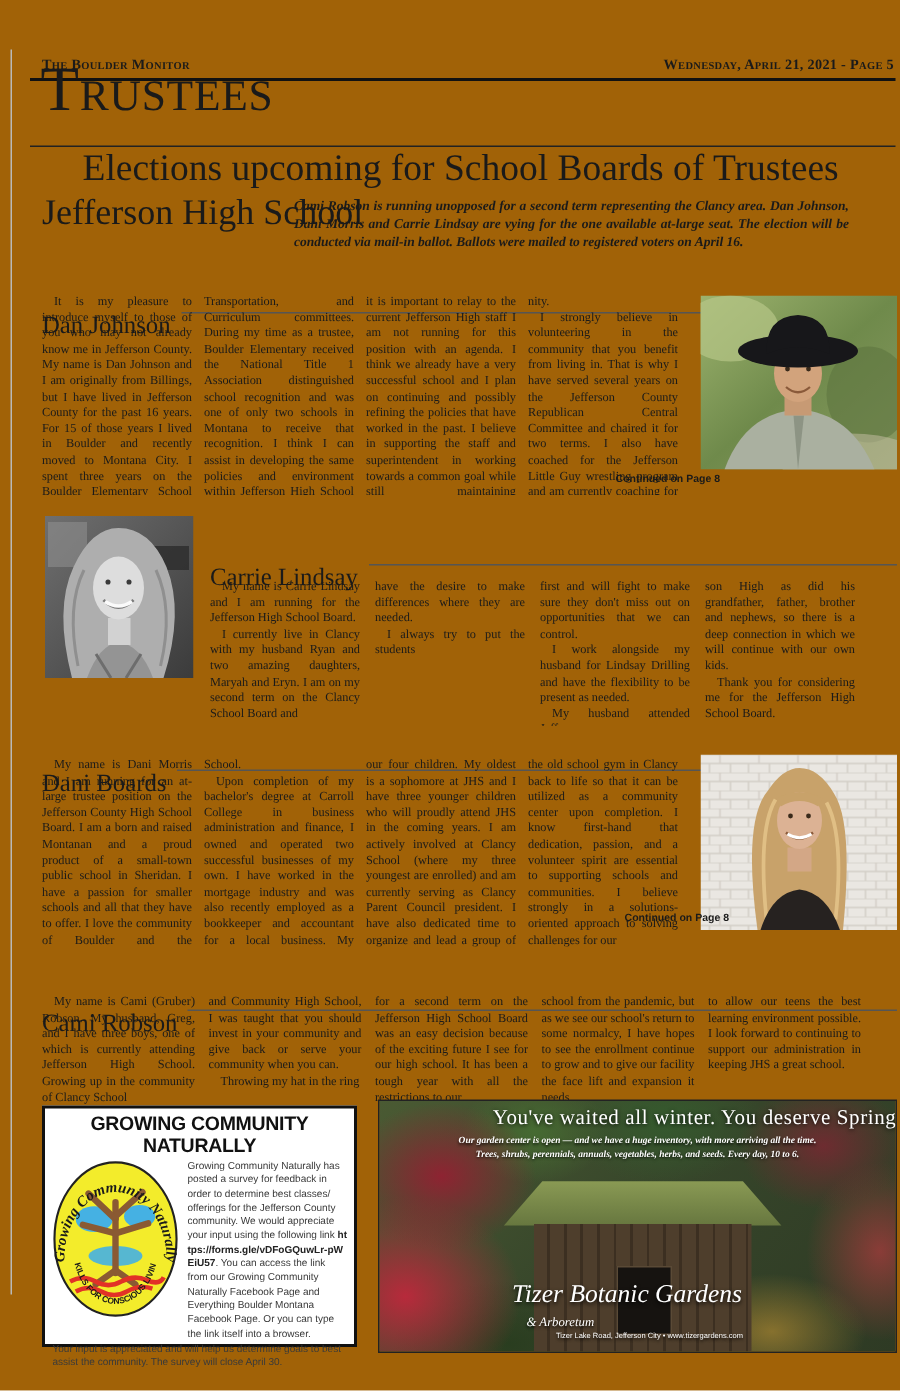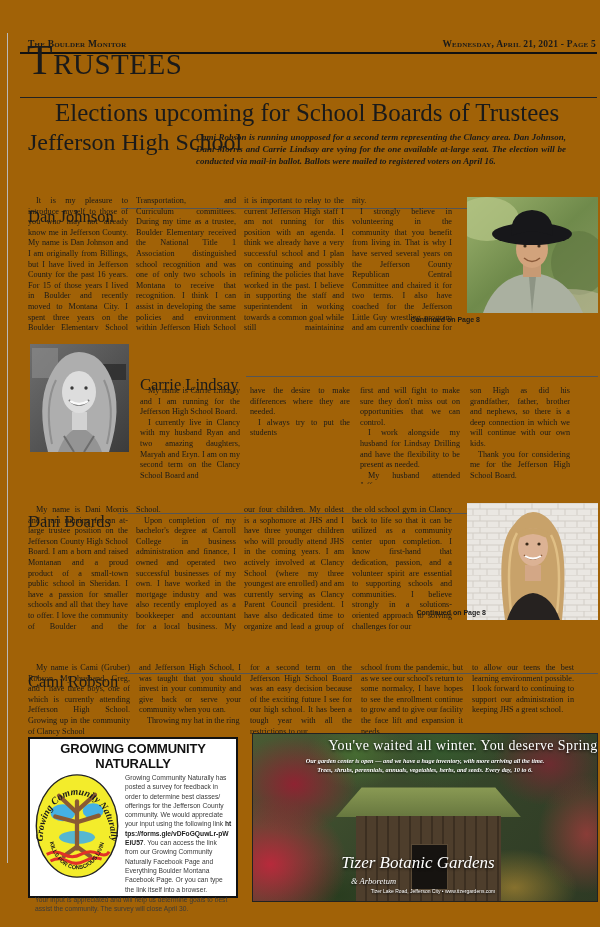--- a/index.html
+++ b/index.html
@@ -264,21 +264,21 @@
   <section class="candidate" id="sec-cami">
     <div class="cand-head">
       <h3>Cami Robson</h3>
       <div class="name-rule"></div>
     </div>
     <div class="cols">
       <div class="col">
         <p>My name is Cami (Gruber) Robson.  My husband, Greg, and I have three boys, one of which is currently attending Jefferson High School.  Growing up in the community of Clancy School</p>
       </div>
       <div class="col">
-        <p class="cont">and Jefferson High School, I was taught that you should invest in your community and give back or serve your community when you can.</p>
+        <p class="cont">and Community High School, I was taught that you should invest in your community and give back or serve your community when you can.</p>
         <p>Throwing my hat in the ring</p>
       </div>
       <div class="col">
         <p class="cont">for a second term on the Jefferson High School Board was an easy decision because of the exciting future I see for our high school.  It has been a tough year with all the restrictions to our</p>
       </div>
       <div class="col">
         <p class="cont">school from the pandemic, but as we see our school's return to some normalcy, I have hopes to see the enrollment continue to grow and to give our facility the face lift and expansion it needs</p>
       </div>
       <div class="col">
         <p class="cont">to allow our teens the best learning environment possible.  I look forward to continuing to support our administration in keeping JHS a great school.</p>

